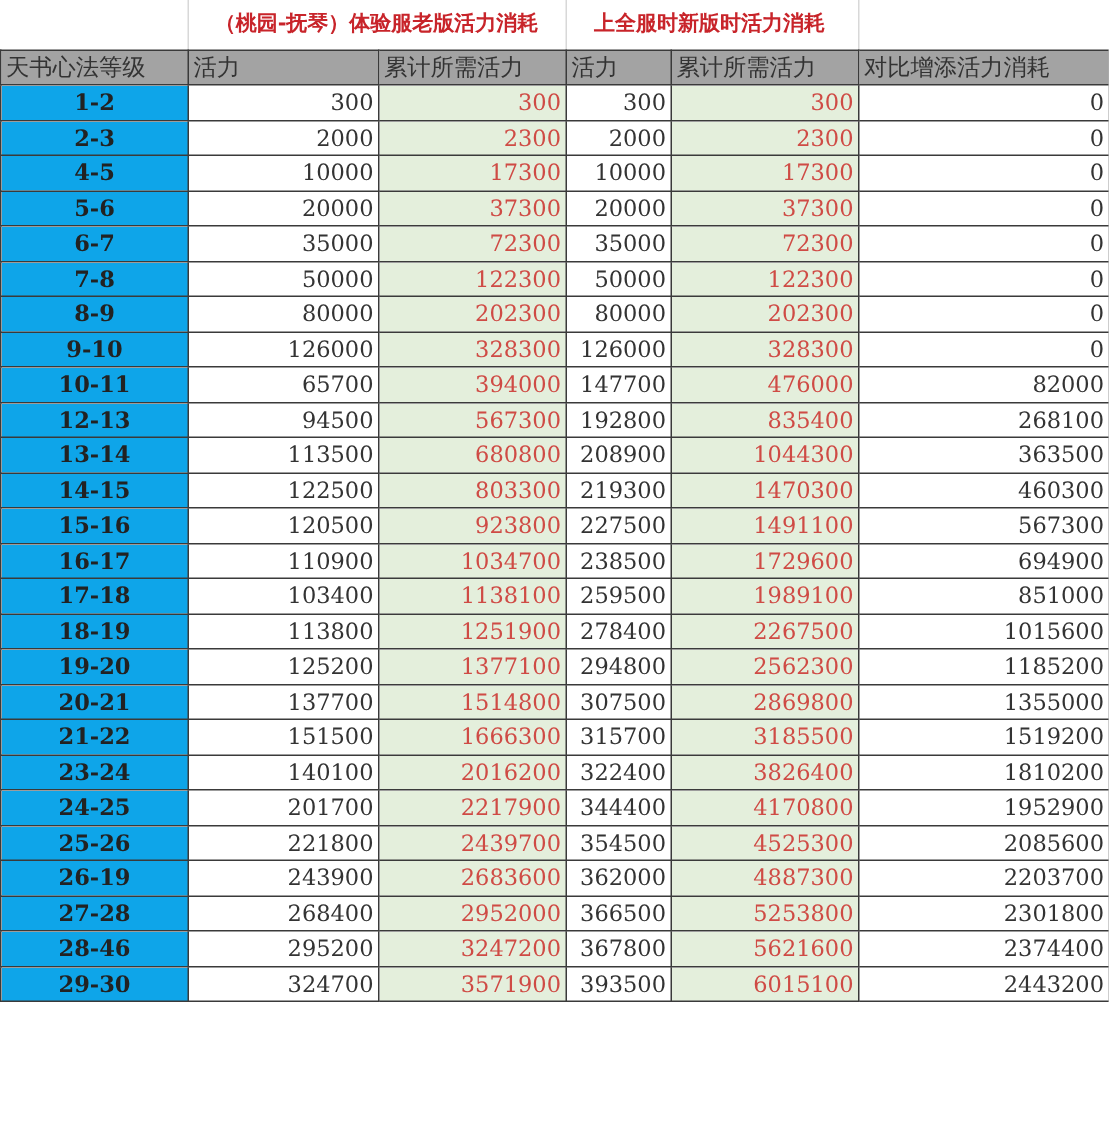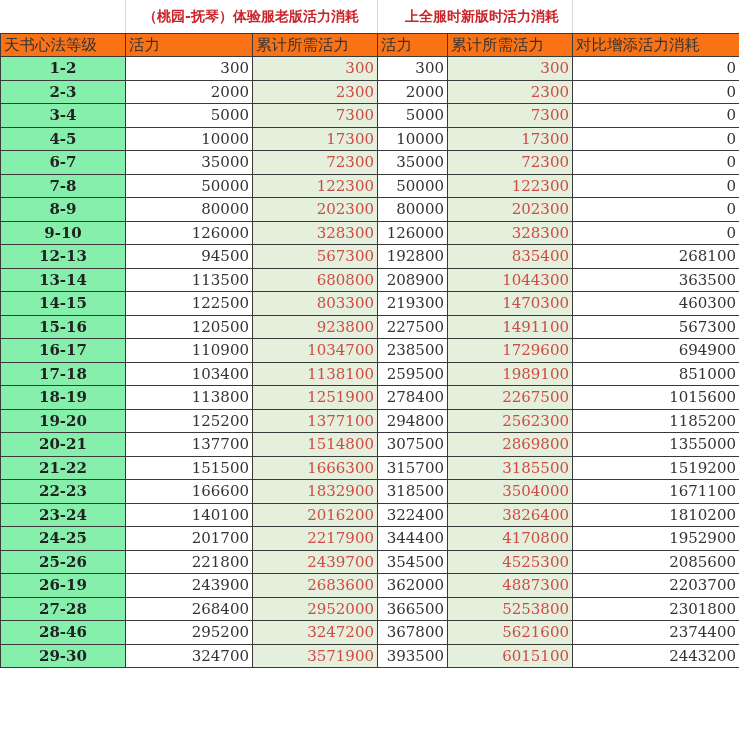--- a/index.html
+++ b/index.html
@@ -1,28 +1,28 @@
 <!DOCTYPE html>
 <html><head>
 <meta charset="utf-8">
 <style>
   html, body { margin: 0; padding: 0; background: #ffffff; }
   body { width: 739px; height: 747px; overflow: hidden; font-family: "DejaVu Serif", "Liberation Serif", serif; }
   .sheet { position: relative; width: 739px; height: 747px; }
   .title-row { position: absolute; left: 0; top: 0; width: 739px; height: 33px; background: #fff; }
   .title { position: absolute; top: 0; height: 33px; line-height: 33px; font-family: "DejaVu Sans", "Liberation Sans", sans-serif; font-weight: bold; font-size: 14px; color: #c8242a; white-space: nowrap; }
   .title.left { left: 125px; width: 252px; text-align: center; }
-  .title.right { left: 364px; width: 195px; text-align: right; }
+  .title.right { left: 396px; width: 195px; text-align: left; }
   .title-sep { position: absolute; top: 0; height: 33px; width: 1px; background: #d8d8d8; }
   table { position: absolute; left: 0; top: 33px; border-collapse: collapse; table-layout: fixed; width: 739px; }
   col.c1 { width: 125px; } col.c2 { width: 127px; } col.c3 { width: 125px; }
   col.c4 { width: 70px; } col.c5 { width: 125px; } col.c6 { width: 167px; }
   th, td { border: 1px solid #3a3a3a; padding: 0 3px; height: 22.5px; font-size: 15px; white-space: nowrap; overflow: hidden; }
-  th { background: #f97316; color: #333; font-weight: normal; text-align: left; font-family: "DejaVu Serif", "Liberation Serif", serif; font-size: 15.5px; height: 22px; }
-  td.level { background: #86efac; text-align: center; font-weight: bold; color: #222; }
+  th { background: #a3a3a3; color: #333; font-weight: normal; text-align: left; font-family: "DejaVu Serif", "Liberation Serif", serif; font-size: 15.5px; height: 22px; }
+  td.level { background: #0ea5e9; text-align: center; font-weight: bold; color: #222; }
   td.num { text-align: right; color: #333; background: #fff; }
   td.cum { text-align: right; color: #cf4b45; background: #e4efdc; }
   td.diff { text-align: right; color: #333; background: #fff; }
 </style>
 </head>
 <body>
 
 <div class="sheet">
   <div class="title-row">
     <div class="title-sep" style="left:125px"></div>
@@ -62,36 +62,36 @@
         </tr>
         <tr>
           <td class="level">2-3</td>
           <td class="num">2000</td>
           <td class="cum">2300</td>
           <td class="num">2000</td>
           <td class="cum">2300</td>
           <td class="diff">0</td>
         </tr>
         <tr>
-          <td class="level">3-4</td>
-          <td class="num">5000</td>
-          <td class="cum">7300</td>
-          <td class="num">5000</td>
-          <td class="cum">7300</td>
-          <td class="diff">0</td>
-        </tr>
-        <tr>
           <td class="level">4-5</td>
           <td class="num">10000</td>
           <td class="cum">17300</td>
           <td class="num">10000</td>
           <td class="cum">17300</td>
           <td class="diff">0</td>
         </tr>
         <tr>
+          <td class="level">5-6</td>
+          <td class="num">20000</td>
+          <td class="cum">37300</td>
+          <td class="num">20000</td>
+          <td class="cum">37300</td>
+          <td class="diff">0</td>
+        </tr>
+        <tr>
           <td class="level">6-7</td>
           <td class="num">35000</td>
           <td class="cum">72300</td>
           <td class="num">35000</td>
           <td class="cum">72300</td>
           <td class="diff">0</td>
         </tr>
         <tr>
           <td class="level">7-8</td>
           <td class="num">50000</td>
@@ -108,20 +108,28 @@
           <td class="cum">202300</td>
           <td class="diff">0</td>
         </tr>
         <tr>
           <td class="level">9-10</td>
           <td class="num">126000</td>
           <td class="cum">328300</td>
           <td class="num">126000</td>
           <td class="cum">328300</td>
           <td class="diff">0</td>
+        </tr>
+        <tr>
+          <td class="level">10-11</td>
+          <td class="num">65700</td>
+          <td class="cum">394000</td>
+          <td class="num">147700</td>
+          <td class="cum">476000</td>
+          <td class="diff">82000</td>
         </tr>
         <tr>
           <td class="level">12-13</td>
           <td class="num">94500</td>
           <td class="cum">567300</td>
           <td class="num">192800</td>
           <td class="cum">835400</td>
           <td class="diff">268100</td>
         </tr>
         <tr>
@@ -190,28 +198,20 @@
         </tr>
         <tr>
           <td class="level">21-22</td>
           <td class="num">151500</td>
           <td class="cum">1666300</td>
           <td class="num">315700</td>
           <td class="cum">3185500</td>
           <td class="diff">1519200</td>
         </tr>
         <tr>
-          <td class="level">22-23</td>
-          <td class="num">166600</td>
-          <td class="cum">1832900</td>
-          <td class="num">318500</td>
-          <td class="cum">3504000</td>
-          <td class="diff">1671100</td>
-        </tr>
-        <tr>
           <td class="level">23-24</td>
           <td class="num">140100</td>
           <td class="cum">2016200</td>
           <td class="num">322400</td>
           <td class="cum">3826400</td>
           <td class="diff">1810200</td>
         </tr>
         <tr>
           <td class="level">24-25</td>
           <td class="num">201700</td>

